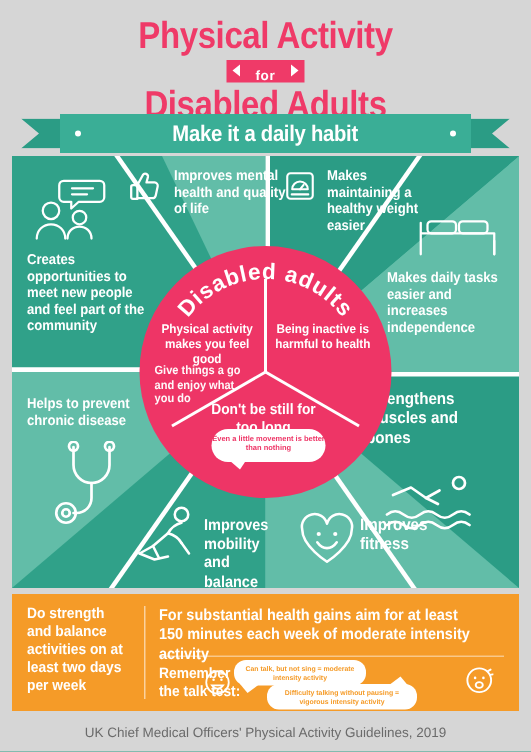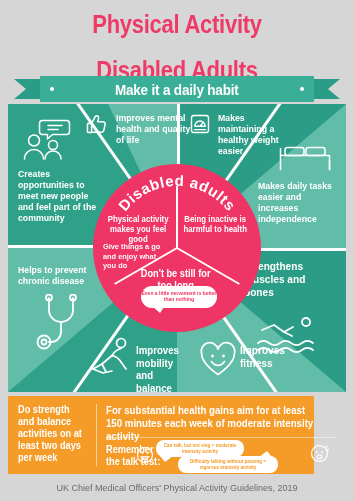--- a/index.html
+++ b/index.html
@@ -101,21 +101,21 @@
     border-left:7px solid transparent;border-right:4px solid transparent;
     border-top:6px solid #fff;
   }
   .bubble span{
     display:block;color:#ee3566;font-weight:bold;font-size:5px;line-height:6.2px;
     text-align:center;padding-top:4px;
     font-family:"Liberation Sans Narrow","Liberation Sans",sans-serif;
   }
 
   
-  .orange{position:absolute;left:8px;top:396px;width:306px;height:78px;background:#f59b28;}
+  .orange{position:absolute;left:8px;top:396px;width:338px;height:78px;background:#f59b28;}
   .orange .vline{position:absolute;left:88px;top:8px;width:1px;height:62px;background:#fff;opacity:.55;}
   .orange .hline{position:absolute;left:98px;top:41px;width:230px;height:1px;background:#fff;opacity:.45;}
   .o-left{
     position:absolute;left:10px;top:8px;width:76px;color:#fff;font-weight:bold;
     font-size:10px;line-height:12px;
     font-family:"Liberation Sans Narrow","Liberation Sans",sans-serif;
     transform:scaleX(.92);transform-origin:left top;
   }
   .o-top{
     position:absolute;left:98px;top:8px;width:236px;color:#fff;font-weight:bold;
@@ -150,20 +150,23 @@
   }
   .footer span{color:#6b6b6b;font-size:9px;font-family:"Liberation Sans", sans-serif;}
 </style>
 </head>
 <body>
 
 <div class="poster">
 
   <div class="header">
     <div class="title-1">Physical Activity</div>
+    <div class="for-band">
+      <span>for</span>
+    </div>
     <div class="title-2">Disabled Adults</div>
   </div>
 
   <div class="ribbon">
     <div class="ribbon-tail left"></div>
     <div class="ribbon-tail right"></div>
     <div class="ribbon-body">
       <span>Make it a daily habit</span>
     </div>
     <div class="dot l"></div>

